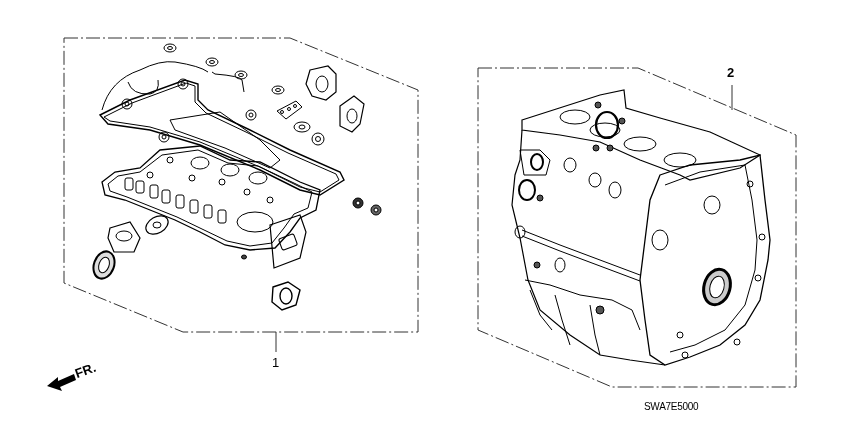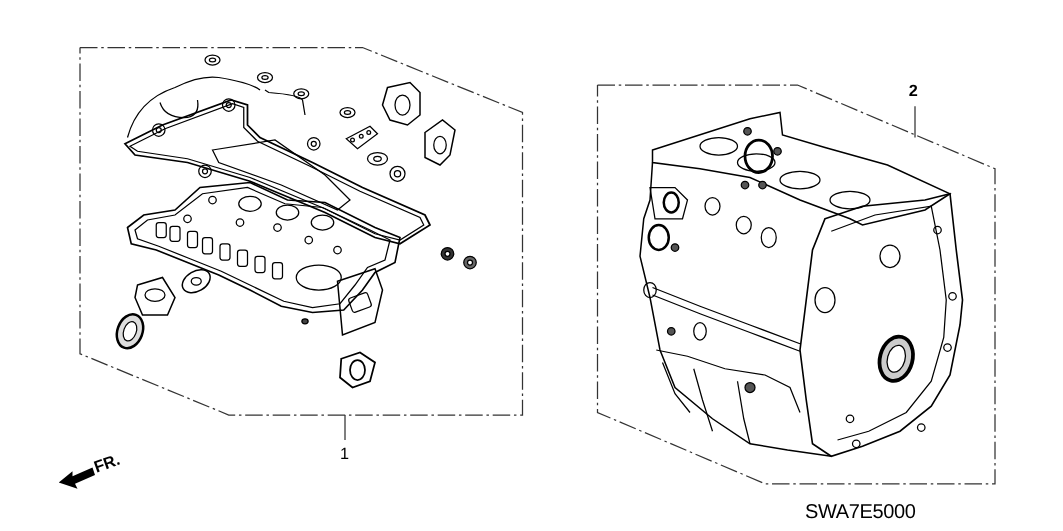--- a/index.html
+++ b/index.html
@@ -2,21 +2,21 @@
 <html><head>
 <meta charset="utf-8">
 <style>
   html, body { margin: 0; padding: 0; background: #ffffff; }
   body { width: 850px; height: 425px; position: relative; overflow: hidden; font-family: "Liberation Sans", sans-serif; }
   .canvas { position: absolute; left: 0; top: 0; width: 850px; height: 425px; }
   svg { position: absolute; left: 0; top: 0; }
   .label { position: absolute; font-family: "Liberation Sans", sans-serif; color: #000; font-size: 13px; }
   .callout-1 { left: 272px; top: 355px; font-size: 13px; }
   .callout-2 { left: 727px; top: 65px; font-size: 13px; font-weight: bold; }
-  .diagram-code { left: 644px; top: 401px; font-size: 16px; letter-spacing: -0.3px; }
+  .diagram-code { left: 644px; top: 401px; font-size: 10px; letter-spacing: -0.3px; }
   .fr-label { left: 73px; top: 367px; font-size: 13px; font-weight: bold; transform: rotate(-20deg); transform-origin: left top; }
 </style>
 </head>
 <body>
 
 <div class="canvas">
   <svg width="850" height="425" viewBox="0 0 850 425">
     <g fill="none" stroke="#000" stroke-width="1">
 
       <g stroke-dasharray="14,3,2,3" stroke="#333">

